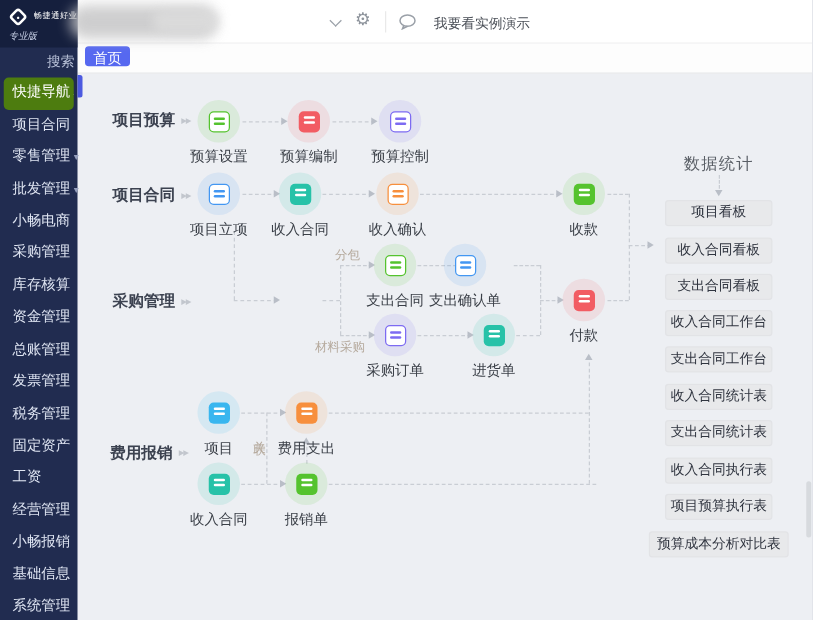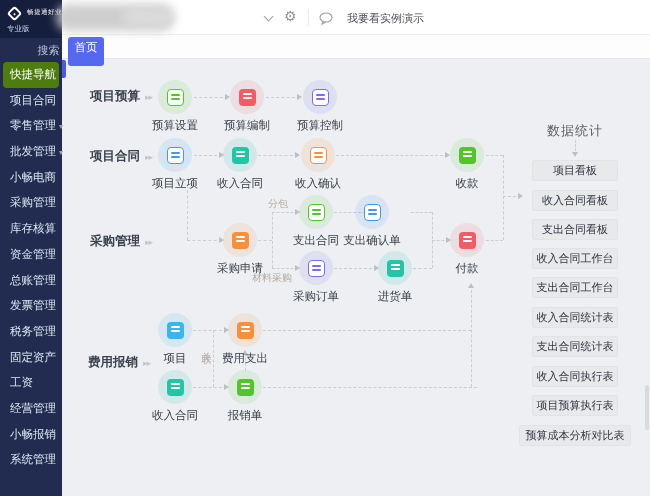--- a/index.html
+++ b/index.html
@@ -5,40 +5,40 @@
   html,body{margin:0;padding:0;background:#d8dadf;}
   *{box-sizing:border-box;font-family:"Liberation Sans","DejaVu Sans",sans-serif;}
   .screen{position:relative;width:650px;height:496px;overflow:hidden;background:#edeff3;}
 
   
   .sidebar{position:absolute;left:0;top:0;width:62px;height:496px;background:#212c50;z-index:5;}
   .logo-block{position:relative;height:38px;background:#151f3d;}
   .logo-mark{position:absolute;left:9px;top:8px;width:11px;height:11px;border:2px solid #fff;border-radius:3px;transform:rotate(45deg);}
   .logo-mark::after{content:"";position:absolute;left:2.5px;top:2.5px;width:2px;height:2px;background:#fff;border-radius:1px;}
   .brand-txt{position:absolute;left:27px;top:8px;font-size:6.5px;color:#fff;white-space:nowrap;letter-spacing:.5px;}
-  .edition-txt{position:absolute;left:7px;top:24px;font-size:7.5px;color:#c7d0e6;}
+  .edition-txt{position:absolute;left:7px;top:24px;font-size:7.5px;color:#c7d0e6;font-style:italic;}
   .search-menu{height:24px;line-height:24px;text-align:center;font-size:11px;color:#b9c2d8;cursor:pointer;padding-left:35px;}
   .menu{position:absolute;left:0;top:62px;right:0;}
   .menu .item{height:25.7px;line-height:25.7px;padding-left:10px;font-size:11.5px;color:#dfe5f2;cursor:pointer;white-space:nowrap;}
   .menu .item.active{background:#4d7c0f;color:#fff;margin:0 3px;border-radius:4px;padding-left:7px;}
   .menu .caret{font-size:8px;color:#96a0bd;margin-left:3px;}
 
   
   .topbar{position:absolute;left:62px;top:0;width:588px;height:35px;background:#ffffff;border-bottom:1px solid #efefef;z-index:3;}
   .chev{position:absolute;left:203px;top:13px;width:7px;height:7px;border-right:1.5px solid #9aa0a8;border-bottom:1.5px solid #9aa0a8;transform:rotate(45deg);}
   .gear{position:absolute;left:222px;top:8px;font-size:14px;color:#8e949c;font-family:"DejaVu Sans",sans-serif;cursor:pointer;}
   .tb-div{position:absolute;left:246px;top:9px;width:1px;height:17px;background:#e9e9e9;}
   .chat-ic{position:absolute;left:257px;top:11px;}
   .demo-txt{position:absolute;left:285px;top:11px;font-size:11px;color:#4a4f57;cursor:pointer;white-space:nowrap;font-family:Liberation Serif, serif;}
   .blur1{position:absolute;left:56px;top:4px;width:118px;height:27px;background:#c6c6c7;border-radius:13px;filter:blur(5px);opacity:.85;z-index:50;}
   .blur2{position:absolute;left:122px;top:8px;width:52px;height:18px;background:#dddddd;border-radius:9px;filter:blur(4px);opacity:.8;z-index:50;}
 
   
   .tabbar{position:absolute;left:62px;top:35px;width:588px;height:24px;background:#fdfdfd;border-bottom:1px solid #e6e7ea;z-index:3;}
-  .tab-home{position:absolute;left:6px;top:2px;width:36px;height:29px;background:#5668f0;border-radius:3px;color:#fff;font-size:11.5px;text-align:center;line-height:20px;cursor:pointer;}
+  .tab-home{position:absolute;left:6px;top:2px;width:36px;height:16px;background:#5668f0;border-radius:3px;color:#fff;font-size:11.5px;text-align:center;line-height:20px;cursor:pointer;}
   .side-nub{position:absolute;left:62px;top:60px;width:4px;height:18px;background:#4c5ae0;border-radius:0 2px 2px 0;z-index:6;}
 
   
   .main{position:absolute;left:62px;top:59px;width:588px;height:437px;background:#edeff3;}
   .scrollbar-track{position:absolute;left:645px;top:59px;width:5px;height:437px;}
   .scrollbar-thumb{position:absolute;left:0;top:326px;width:4px;height:45px;background:#d7dade;border-radius:3px;}
 
   
   .sec{position:absolute;display:flex;align-items:center;gap:5px;font-size:12.5px;font-weight:600;color:#3c4250;white-space:nowrap;z-index:2;}
   .sec .sec-ar{font-size:9px;color:#c2c6cd;letter-spacing:-1px;font-weight:400;}
@@ -97,20 +97,21 @@
       <div class="item">采购管理</div>
       <div class="item">库存核算</div>
       <div class="item">资金管理</div>
       <div class="item">总账管理</div>
       <div class="item">发票管理</div>
       <div class="item">税务管理</div>
       <div class="item">固定资产</div>
       <div class="item">工资</div>
       <div class="item">经营管理</div>
       <div class="item">小畅报销</div>
+      <div class="item">基础信息</div>
       <div class="item">系统管理</div>
     </nav>
   </aside>
 
   <div class="topbar">
     <span class="chev"></span>
     <span class="gear">⚙</span>
     <span class="tb-div"></span>
     <span class="chat-ic">
       <svg width="15" height="13" viewBox="0 0 15 13">
@@ -222,26 +223,20 @@
       </div>
       <div class="nl">收入确认</div>
     </div>
   <div class="node green filled" style="left:435px;top:138px">
       <div class="circ">
         <div class="sq"></div>
       </div>
       <div class="nl">收款</div>
     </div>
 
-  <div class="node orange filled" style="left:208px;top:223px">
-      <div class="circ">
-        <div class="sq"></div>
-      </div>
-      <div class="nl">采购申请</div>
-    </div>
   <div class="node green outline" style="left:284px;top:195px">
       <div class="circ">
         <div class="sq"></div>
       </div>
       <div class="nl">支出合同</div>
     </div>
   <div class="node blue outline" style="left:340px;top:195px">
       <div class="circ">
         <div class="sq"></div>
       </div>

